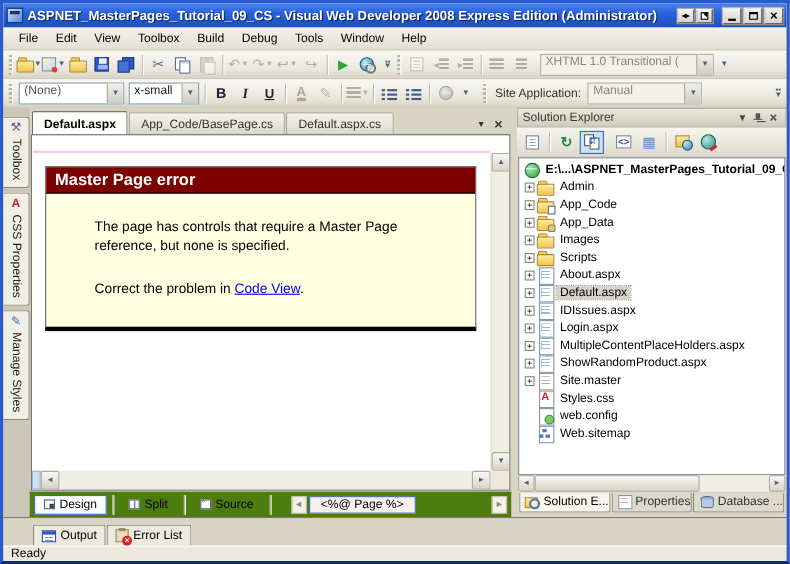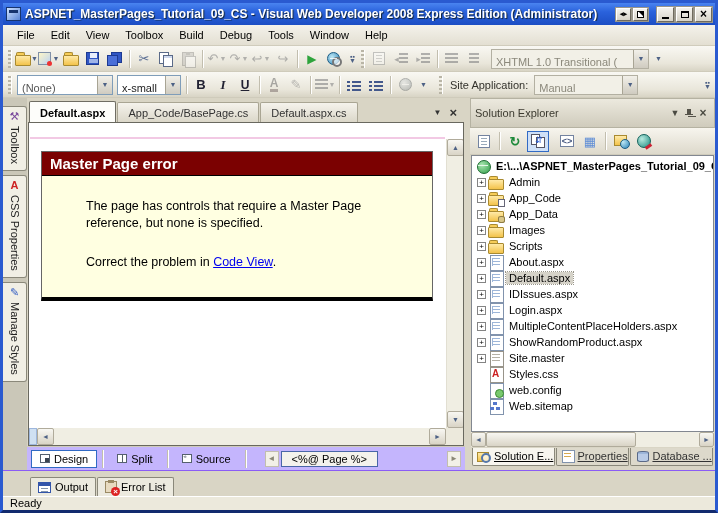--- a/index.html
+++ b/index.html
@@ -57,21 +57,21 @@
   .mi-list{width:14px;height:12px;}
   .mi-list::before{content:"";position:absolute;left:0;top:2px;width:3px;height:2px;background:#44598c;box-shadow:0 4px 0 #44598c,0 8px 0 #44598c;}
   .mi-list::after{content:"";position:absolute;left:5px;top:2px;right:0;height:2px;background:#44598c;box-shadow:0 4px 0 #44598c,0 8px 0 #44598c;}
   .mi-pagelist{width:12px;height:13px;background:#fff;border:1px solid #7383a0;}
   .mi-pagelist::after{content:"";position:absolute;left:2px;top:2px;right:2px;bottom:2px;background:repeating-linear-gradient(180deg,#9ab 0 1px,transparent 1px 3px);}
   .bolder{font-weight:bold;font-size:13px;color:#223;}
   .it{font-family:"Liberation Serif",serif;font-style:italic;font-weight:bold;font-size:13px;color:#223;}
   .un{font-weight:bold;font-size:12px;text-decoration:underline;color:#223;}
   .fontA{font-weight:bold;font-size:12px;color:#445;border-bottom:3px solid #c33;line-height:1;}
   
-  .combo{height:20px;background:#fff;border:1px solid #7f9db9;display:flex;align-items:flex-end;font-size:11px;color:#222;margin:0 2px;}
+  .combo{height:20px;background:#fff;border:1px solid #7f9db9;display:flex;align-items:flex-start;font-size:11px;color:#222;margin:0 2px;}
   .combo .cval{padding:0 4px;flex:1;white-space:nowrap;overflow:hidden;}
   .combo .carr{width:15px;height:100%;background:linear-gradient(180deg,#f2f0e9,#cfcbc0);border-left:1px solid #a8a494;display:flex;align-items:center;justify-content:center;font-size:7px;color:#4d6185;}
   .combo.disb{background:#f2f0e7;border-color:#b3b0a2;color:#8b887b;}
   .combo.disb .cval{color:#8b887b;}
   .lbl{font-size:11px;color:#33322c;margin:0 4px;}
   
   .main{flex:1;display:flex;min-height:0;}
   .lstrip{width:24px;background:#cac7b8;display:flex;flex-direction:column;align-items:stretch;padding-top:8px;gap:4px;flex:0 0 auto;}
   .ltab{writing-mode:vertical-rl;background:#f1efe5;border:1px solid #8a887a;border-left:none;border-radius:0 3px 3px 0;font-size:11px;color:#222;padding:4px 1px 6px 1px;display:flex;align-items:center;gap:4px;}
   .ltab .lic{writing-mode:horizontal-tb;font-size:11px;line-height:1;}
@@ -92,36 +92,36 @@
   .errbody p+p{margin-top:22px;}
   .errlink{color:#0000ee;text-decoration:underline;cursor:pointer;}
   
   .vscroll{position:absolute;top:16px;right:0;bottom:17px;width:17px;background:#f0eee3;border-left:1px solid #e2dfd2;display:flex;flex-direction:column;justify-content:space-between;}
   .sbtn{width:17px;height:17px;background:linear-gradient(180deg,#f8f7f2,#d9d4c6);border:1px solid #b0ab9b;border-radius:2px;display:flex;align-items:center;justify-content:center;font-size:7px;color:#4d6185;}
   .hscroll{position:absolute;left:0;right:17px;bottom:0;height:17px;background:#f0eee3;display:flex;align-items:stretch;}
   .hsplit{width:8px;background:#cfe0f2;border:1px solid #9db6dc;flex:0 0 auto;}
   .htrack{flex:1;}
   .corner{position:absolute;right:0;bottom:0;width:17px;height:17px;background:#ece9dc;}
   
-  .ebar{height:24px;background:#c4b5fd;display:flex;align-items:center;gap:2px;padding:0 4px;border-top:1px solid #cfcbbb;flex:0 0 auto;}
+  .ebar{height:24px;background:#4d7c0f;display:flex;align-items:center;gap:2px;padding:0 4px;border-top:1px solid #cfcbbb;flex:0 0 auto;}
   .vbtn{display:flex;align-items:center;gap:4px;font-size:11px;color:#000;padding:2px 8px;border:1px solid transparent;}
   .vbtn.active{background:#fff;border-color:#316ac5;}
   .vicon{width:10px;height:9px;border:1px solid #55606e;background:#fff;position:relative;display:inline-block;}
   .vicon.design::after{content:"";position:absolute;right:0;bottom:0;width:4px;height:4px;background:#3b4450;}
   .vicon.split::after{content:"";position:absolute;left:4px;top:0;bottom:0;width:1px;background:#55606e;}
   .vicon.source::after{content:"·‹›";position:absolute;left:0;top:-2px;font-size:6px;color:#55606e;letter-spacing:-1px;}
   .tagnav{display:flex;align-items:center;gap:2px;margin-left:14px;}
   .navarr{width:14px;height:16px;display:flex;align-items:center;justify-content:center;font-size:8px;color:#8a8776;border:1px solid #c2beae;background:#f2f0e7;}
   .tagbtn{border:1px solid #4a66a8;background:#f4f2ec;font-size:11px;padding:1px 10px;color:#000;}
   .rightarr{margin-left:auto;}
   
   .vsplit{width:5px;background:#d9d5c5;cursor:col-resize;flex:0 0 auto;}
   
   .rpanel{width:245px;display:flex;flex-direction:column;background:#d9d5c5;flex:0 0 auto;min-height:0;}
-  .phead{height:30px;background:linear-gradient(180deg,#ece9de,#cfcbbc);border:1px solid #b5b2a2;display:flex;align-items:center;font-size:11px;color:#3c3a30;padding:0 4px;flex:0 0 auto;}
+  .phead{height:18px;background:linear-gradient(180deg,#ece9de,#cfcbbc);border:1px solid #b5b2a2;display:flex;align-items:center;font-size:11px;color:#3c3a30;padding:0 4px;flex:0 0 auto;}
   .phead .ph-title{flex:1;}
   .phico{width:14px;display:flex;justify-content:center;color:#4a4a42;font-size:9px;}
   .pin{position:relative;width:9px;height:11px;display:inline-block;}
   .pin::before{content:"";position:absolute;left:2px;top:1px;width:4px;height:5px;background:#55534a;}
   .pin::after{content:"";position:absolute;left:0;top:6px;width:8px;height:1px;background:#55534a;box-shadow:3px 2px 0 #55534a;}
   .ptool{height:27px;background:linear-gradient(180deg,#f7f5ee,#ddd9cb);display:flex;align-items:center;padding:0 3px;gap:1px;border-bottom:1px solid #cfcbbb;flex:0 0 auto;}
   .pbtn{width:22px;height:21px;display:flex;align-items:center;justify-content:center;border:1px solid transparent;position:relative;}
   .pbtn.sel{border-color:#316ac5;background:#cfe0f7;}
   .gi-refresh{font-size:13px;color:#1f8a3b;font-weight:bold;line-height:1;}
   .gi-nest{position:relative;width:14px;height:14px;}
@@ -161,21 +161,21 @@
   .tic-config::before{content:"";position:absolute;left:2px;top:0;width:12px;height:14px;background:#fff;border:1px solid #8193ad;}
   .tic-config::after{content:"";position:absolute;right:0;bottom:0;width:7px;height:7px;border-radius:50%;background:#79c96e;border:1px solid #3c8a34;}
   .tic-sitemap::before{content:"";position:absolute;left:2px;top:0;width:12px;height:14px;background:#fff;border:1px solid #8193ad;}
   .tic-sitemap::after{content:"";position:absolute;left:5px;top:3px;width:4px;height:3px;background:#5577cc;box-shadow:-3px 5px 0 #5577cc,3px 5px 0 #5577cc;}
   
   .thscroll{height:15px;margin:0 1px;background:#f0eee3;display:flex;align-items:stretch;flex:0 0 auto;}
   .thumb{background:linear-gradient(180deg,#f8f7f2,#d9d4c6);border:1px solid #b0ab9b;border-radius:2px;flex:0 0 150px;}
   .htrack2{flex:1;}
   
   .ptabs{height:23px;display:flex;align-items:flex-start;padding:1px 2px 0 2px;gap:1px;flex:0 0 auto;}
-  .ptab{display:flex;align-items:flex-end;gap:3px;font-size:11px;border:1px solid #8a887a;border-top:none;background:#ddd9cb;padding:2px 5px 3px 4px;border-radius:0 0 2px 2px;color:#333;white-space:nowrap;overflow:hidden;text-decoration:underline;}
+  .ptab{display:flex;align-items:flex-end;gap:3px;font-size:11px;border:1px solid #8a887a;border-top:none;background:#ddd9cb;padding:2px 5px 3px 4px;border-radius:0 0 2px 2px;color:#333;white-space:nowrap;overflow:hidden;}
   .ptab.active{background:#f7f5ee;color:#000;}
   .sic{position:relative;width:14px;height:12px;flex:0 0 14px;}
   .sic-sol::before{content:"";position:absolute;left:0;top:2px;width:10px;height:8px;background:linear-gradient(180deg,#ffeaa8,#f3c34a);border:1px solid #a98a30;}
   .sic-sol::after{content:"";position:absolute;right:0;bottom:-1px;width:6px;height:6px;border:2px solid #5577aa;border-radius:50%;background:#fffa;}
   .sic-prop::before{content:"";position:absolute;left:1px;top:0;width:11px;height:11px;background:#fff;border:1px solid #8193ad;}
   .sic-prop::after{content:"";position:absolute;left:3px;top:3px;width:7px;height:6px;background:repeating-linear-gradient(180deg,#d7a94f 0 1px,transparent 1px 3px);}
   .sic-db::before{content:"";position:absolute;left:2px;top:1px;width:10px;height:4px;background:#9db6d9;border:1px solid #5a6a88;border-radius:5px/2px;}
   .sic-db::after{content:"";position:absolute;left:2px;top:4px;width:10px;height:7px;background:#b9cbe6;border:1px solid #5a6a88;border-top:none;border-radius:0 0 5px 5px/0 0 2px 2px;}
   
   .orow{height:26px;background:#d9d5c5;display:flex;align-items:flex-end;padding-left:27px;gap:1px;flex:0 0 auto;border-top:1px solid #8b5cf6;}

